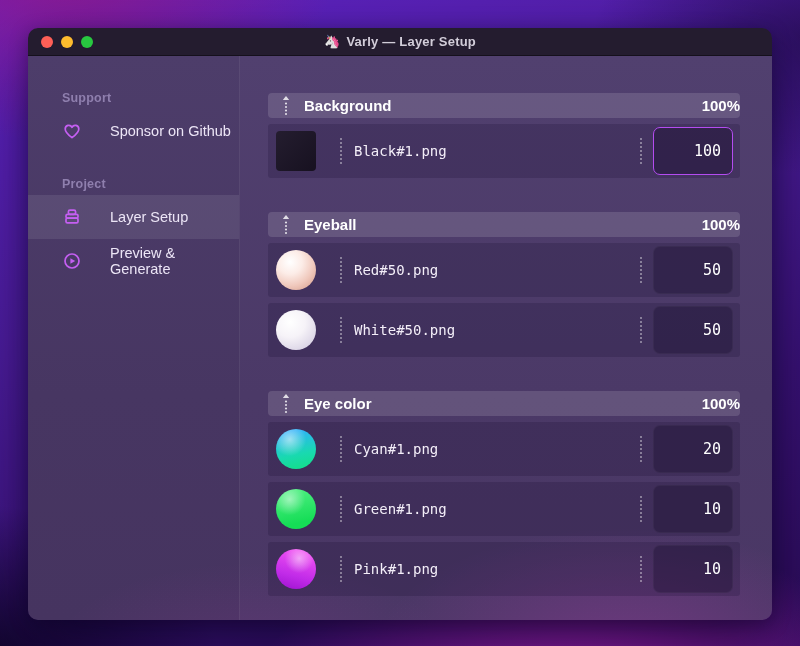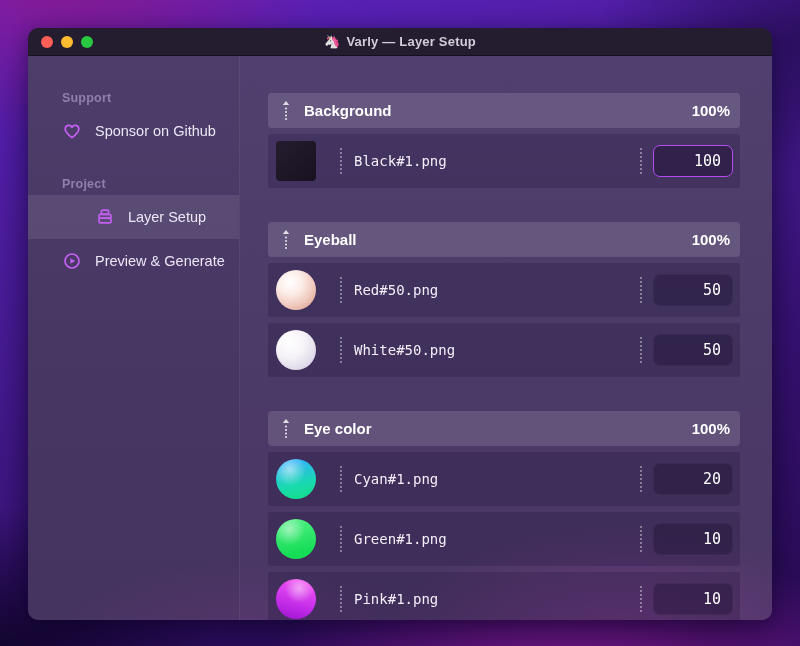--- a/index.html
+++ b/index.html
@@ -50,32 +50,32 @@
     background:rgba(0,0,0,0.045);
     border-right:1px solid rgba(255,255,255,0.07);
   }
   .side-section{ margin-top:24px; }
   .side-section:first-child{ margin-top:0; }
   .side-label{
     font-size:12.5px; font-weight:700; color:#8f7fae;
     padding:0 0 4px 34px; letter-spacing:.2px;
   }
   .side-item{
-    height:44px; display:flex; align-items:center; gap:13px;
+    height:44px; display:flex; align-items:center; gap:28px;
     padding-left:34px; cursor:default; color:#ece5f6; font-size:14.5px;
   }
-  .side-item.active{ background:rgba(255,255,255,0.085);justify-content:center; }
+  .side-item.active{ background:rgba(255,255,255,0.085); }
   .side-item .sicon{ width:20px; height:20px; flex:0 0 20px; display:flex; align-items:center; justify-content:center; }
   .side-item svg{ display:block; }
   
   .main{ flex:1; padding:37px 32px 0 28px; overflow:hidden; }
   .group{ margin-bottom:34px; }
   .ghead{
-    height:35px; background:rgba(255,255,255,0.135); border-radius:4px;
-    display:flex; align-items:center; padding:0 10px 0 13px; margin-bottom:2px;
+    height:25px; background:rgba(255,255,255,0.135); border-radius:4px;
+    display:flex; align-items:center; padding:0 0 0 13px; margin-bottom:2px;
   }
   .gtitle{ font-size:15px; font-weight:700; color:#ffffff; margin-left:13px; }
   .gpct{ margin-left:auto; font-size:15px; font-weight:700; color:#ffffff; }
   .lrow{
     height:54px; background:rgba(22,10,43,0.20); border-radius:3px;
     display:flex; align-items:center; padding:0 7px 0 8px; margin-top:6px;
   }
   .group .lrow:first-of-type{ margin-top:0; }
   .thumb{ width:40px; height:40px; flex:0 0 40px; }
   .t-black-square{ border-radius:4px; background:linear-gradient(135deg,#241d2f 0%,#171120 100%); }
@@ -93,21 +93,21 @@
     background:radial-gradient(circle at 58% 24%, rgba(255,255,255,0.5) 0%, rgba(255,255,255,0) 38%),
                linear-gradient(195deg, #ee4ff2 15%, #c12be8 65%, #9d12cf 100%); }
   .vsep{ width:0; height:26px; border-left:2px dotted rgba(255,255,255,0.38); }
   .sep-a{ margin-left:24px; }
   .fname{
     margin-left:12px; font-family:"DejaVu Sans Mono", monospace;
     font-size:14px; color:#f3eef8; letter-spacing:0;
   }
   .spacer{ flex:1; }
   .valbox{
-    margin-left:11px; width:80px; height:32px; border-radius:7px;
+    margin-left:11px; width:80px; height:48px; border-radius:7px;
     background:rgba(18,8,36,0.30); border:1px solid rgba(255,255,255,0.04);
     color:#ffffff; font-family:"DejaVu Sans Mono", monospace; font-size:15px;
     text-align:right; padding:0 11px; outline:none;
   }
   .valbox.focused{ border:1.5px solid #b44cf0; background:rgba(22,9,42,0.38); }
   .draghandle{ display:flex; align-items:center; }
 </style>
 </head>
 <body>
 

